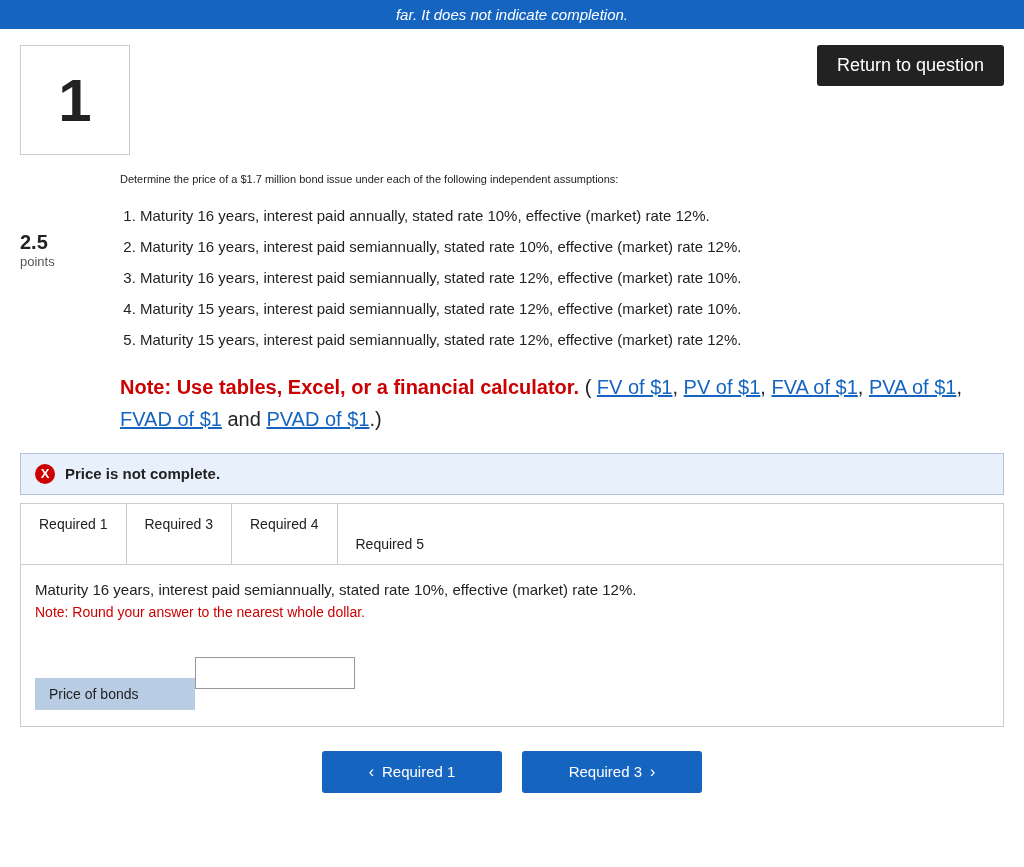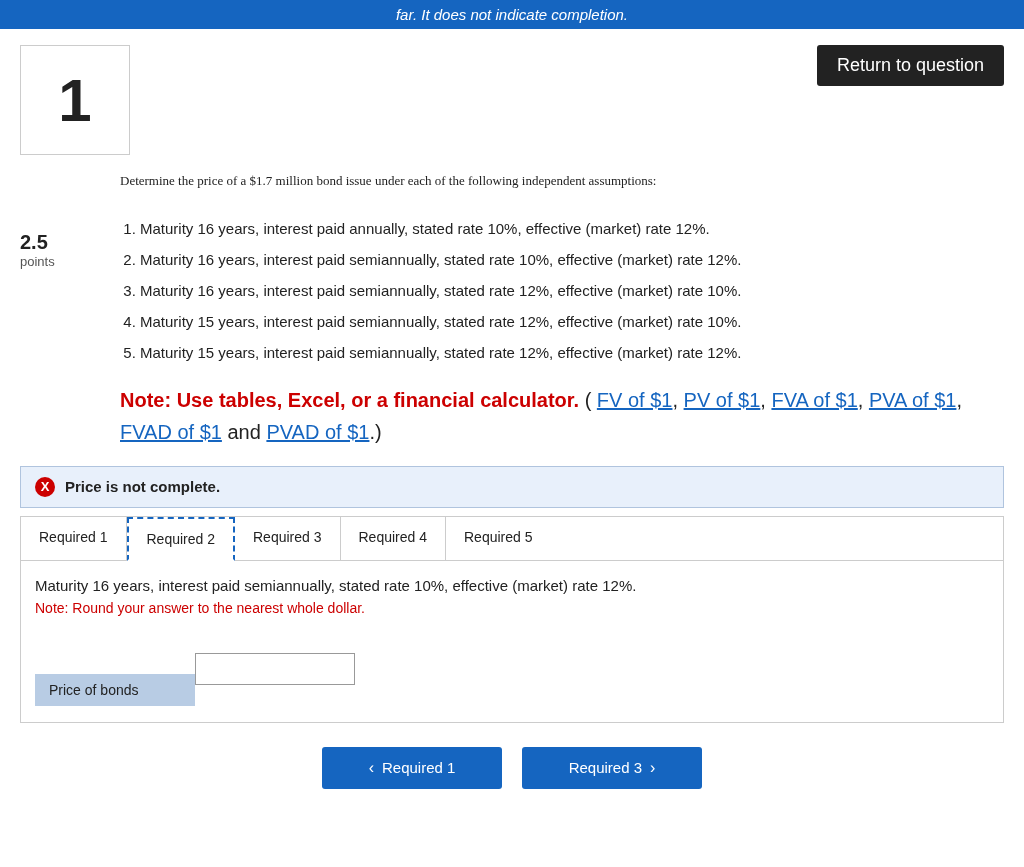--- a/index.html
+++ b/index.html
@@ -76,24 +76,23 @@
     .points-label {
       font-size: 13px;
       color: #555;
     }
 
     .question-text-col {
       flex: 1;
     }
 
     .question-intro {
-      font-size: 13px;
-      margin-bottom: 24px;
+      font-size: 11px;
+      margin-bottom: 14px;
       line-height: 1.5;
-      font-family: Liberation Serif, serif;
     }
 
     .assumptions-list {
       margin-left: 20px;
       line-height: 1.8;
     }
 
     .assumptions-list li {
       margin-bottom: 4px;
       font-size: 15px;
@@ -167,20 +166,21 @@
       border-right: 1px solid #ccc;
       cursor: pointer;
       font-size: 14px;
       background: #fff;
       color: #222;
       user-select: none;
     }
 
     .tab:last-child {
       border-right: none;
+      margin-top: 20px;
     }
 
     .tab.active {
       border: 2px dashed #1565c0;
       border-bottom: 2px solid #fff;
       background: #fff;
       margin-bottom: -1px;
       position: relative;
       z-index: 2;
     }
@@ -299,21 +299,20 @@
   </div>
 
   <div class="answer-box">
     <div class="answer-incomplete-icon">X</div>
     <span class="answer-incomplete-text">Price is not complete.</span>
   </div>
 
 
   <div class="tabs-container">
     <div class="tab">Required 1</div>
-    <div class="tab active">Required 2</div>
     <div class="tab">Required 3</div>
     <div class="tab">Required 4</div>
     <div class="tab">Required 5</div>
   </div>
 
   <div class="tab-content-area">
     <p class="tab-content-text">Maturity 16 years, interest paid semiannually, stated rate 10%, effective (market) rate 12%.</p>
     <p class="tab-content-note">Note: Round your answer to the nearest whole dollar.</p>
 
     <div class="input-row">

